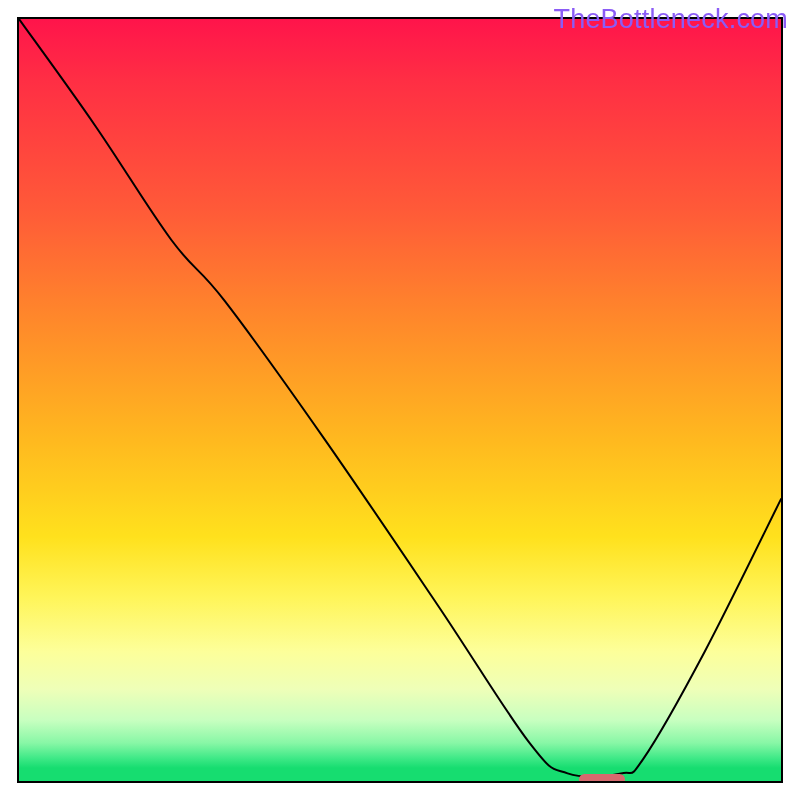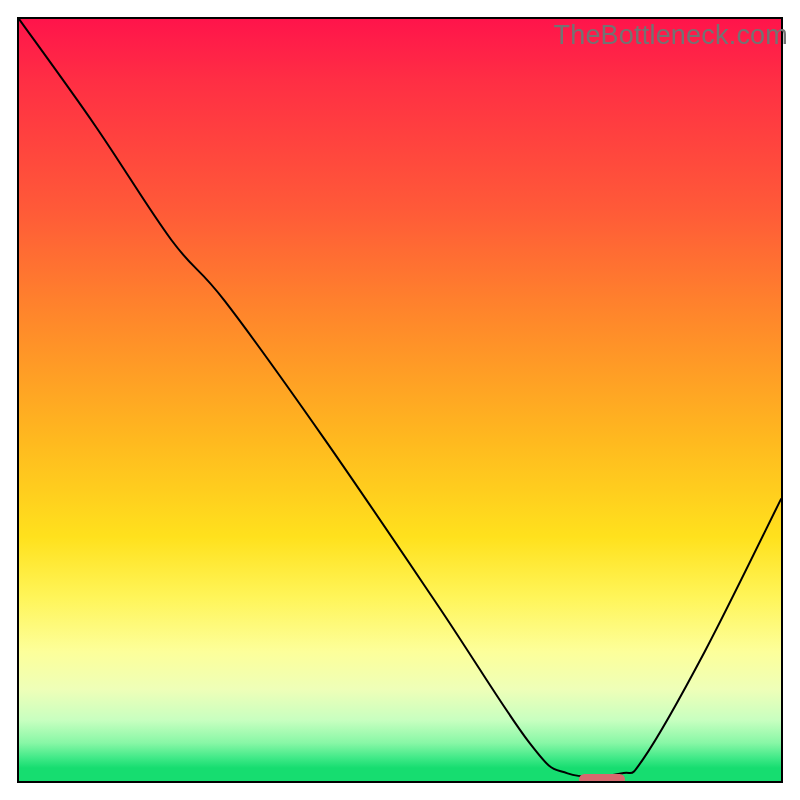--- a/index.html
+++ b/index.html
@@ -13,26 +13,25 @@
   }
   .chart-outer {
     position: relative;
     width: 800px;
     height: 800px;
   }
   .watermark {
     position: absolute;
     top: 4px;
     right: 12px;
-    color: #737373;
+    color: #8b5cf6;
     font-size: 27px;
     font-weight: normal;
     letter-spacing: 0.2px;
     z-index: 10;
-    margin-top: 16px;
   }
   .plot-frame {
     position: absolute;
     left: 17px;
     top: 17px;
     width: 766px;
     height: 766px;
     border: 2px solid #000;
     box-sizing: border-box;
     overflow: hidden;

